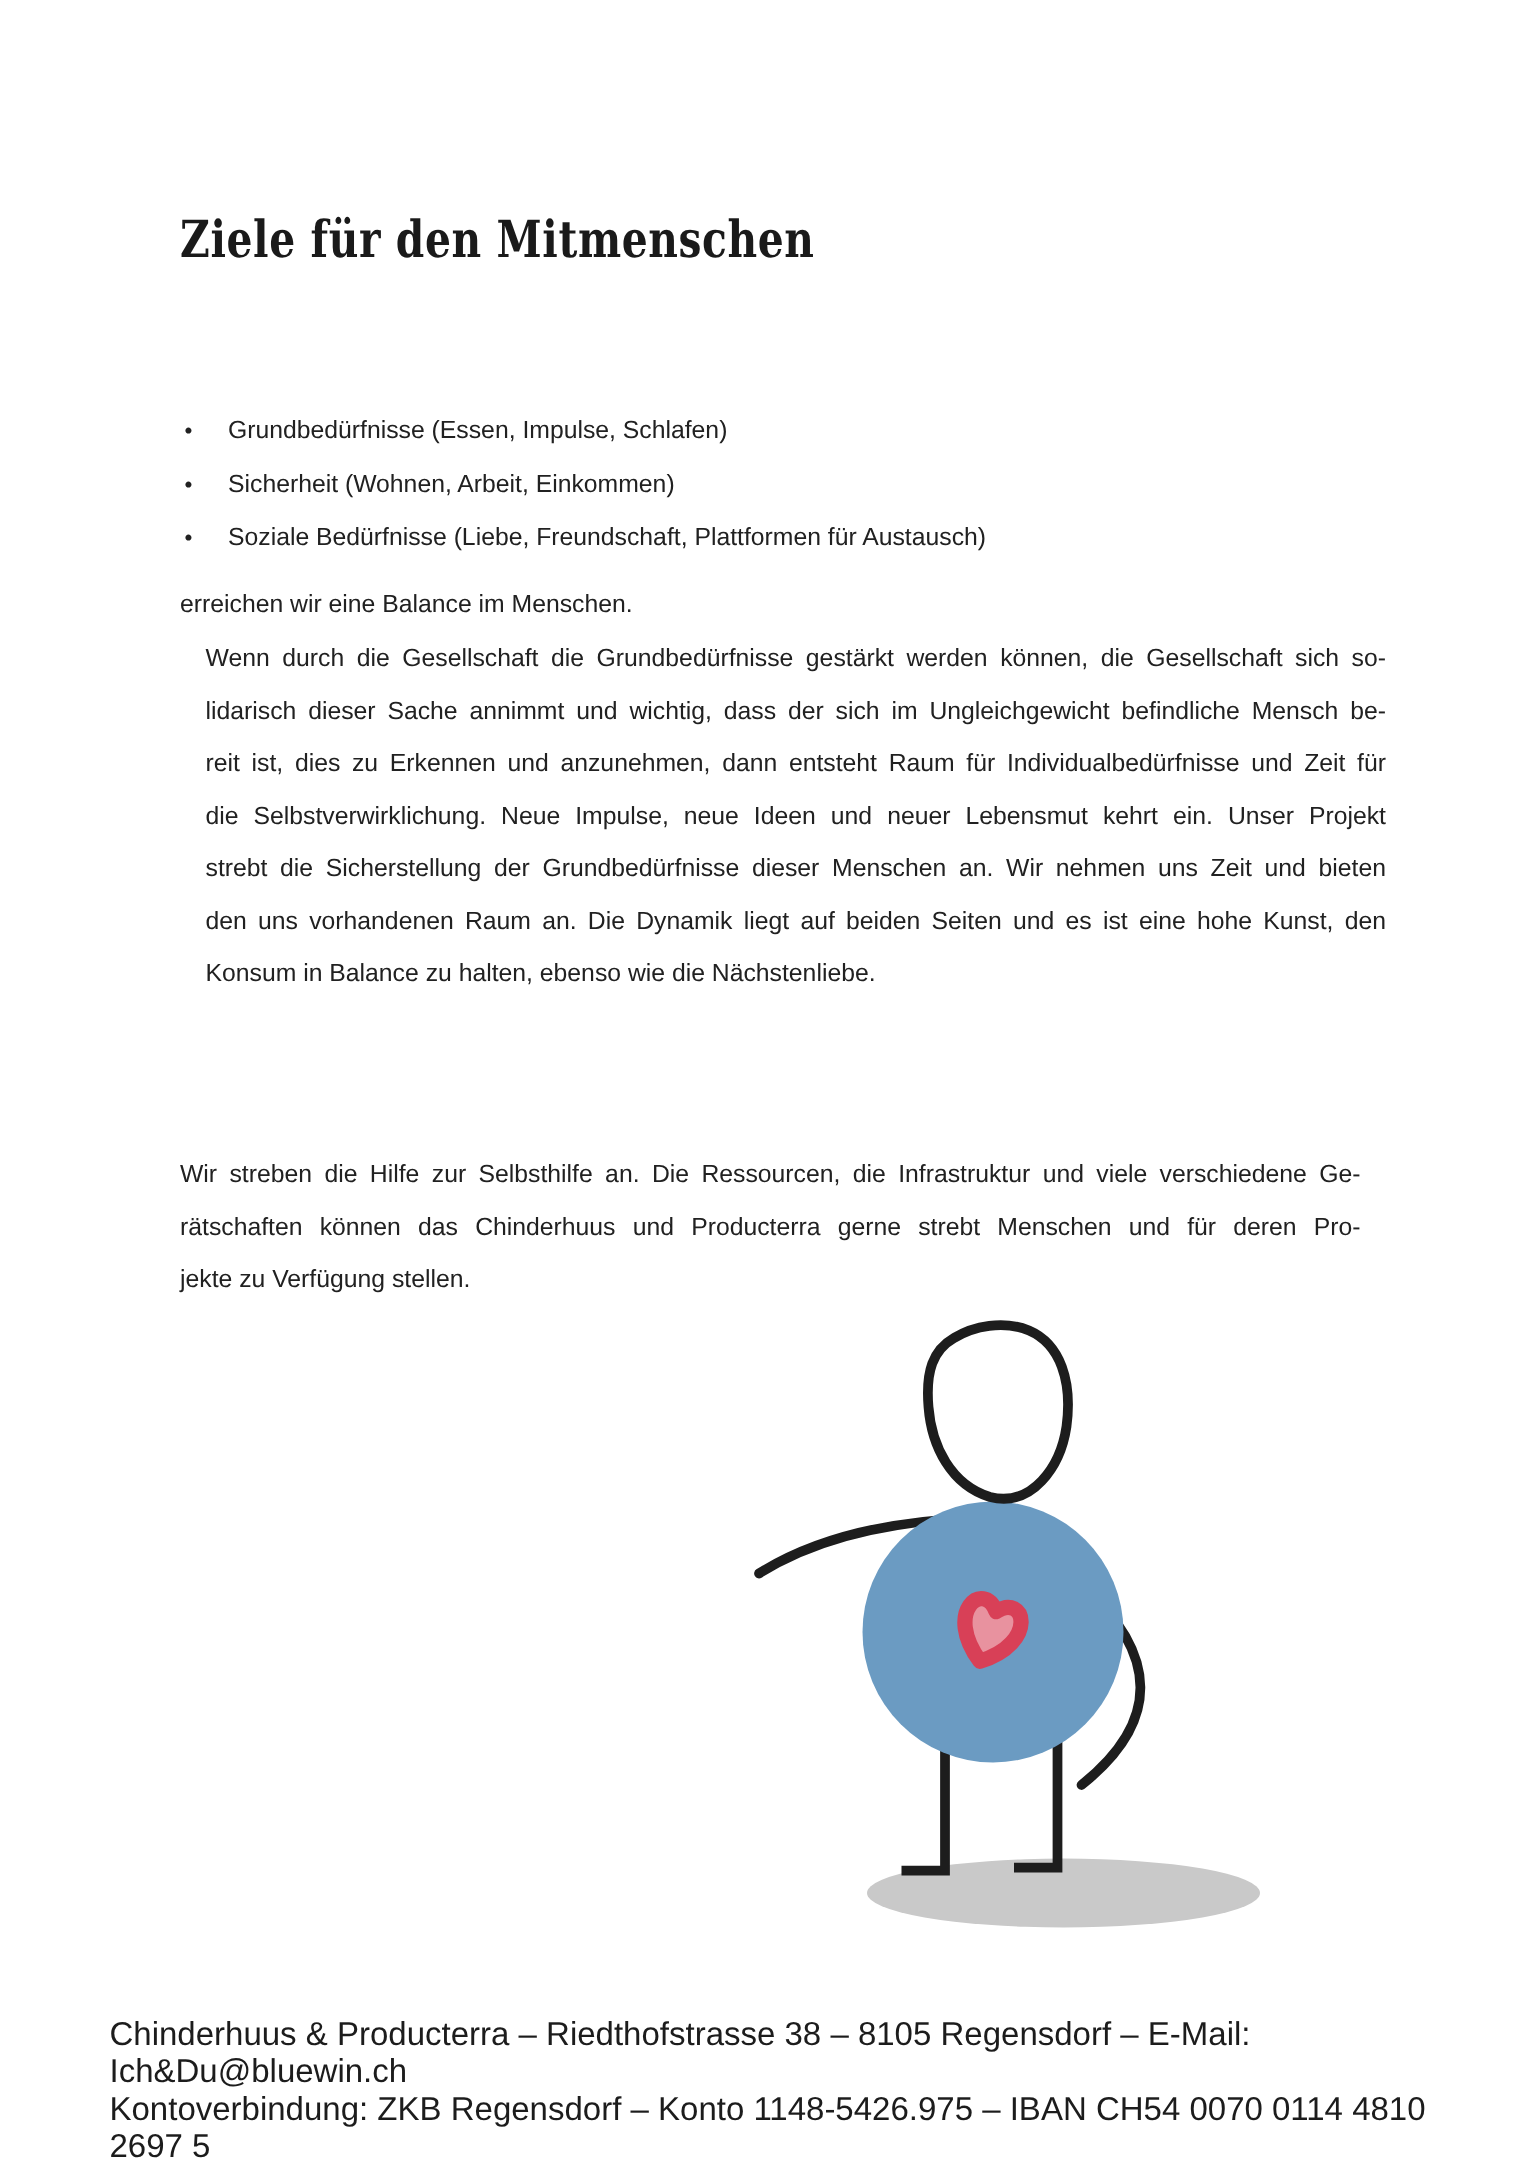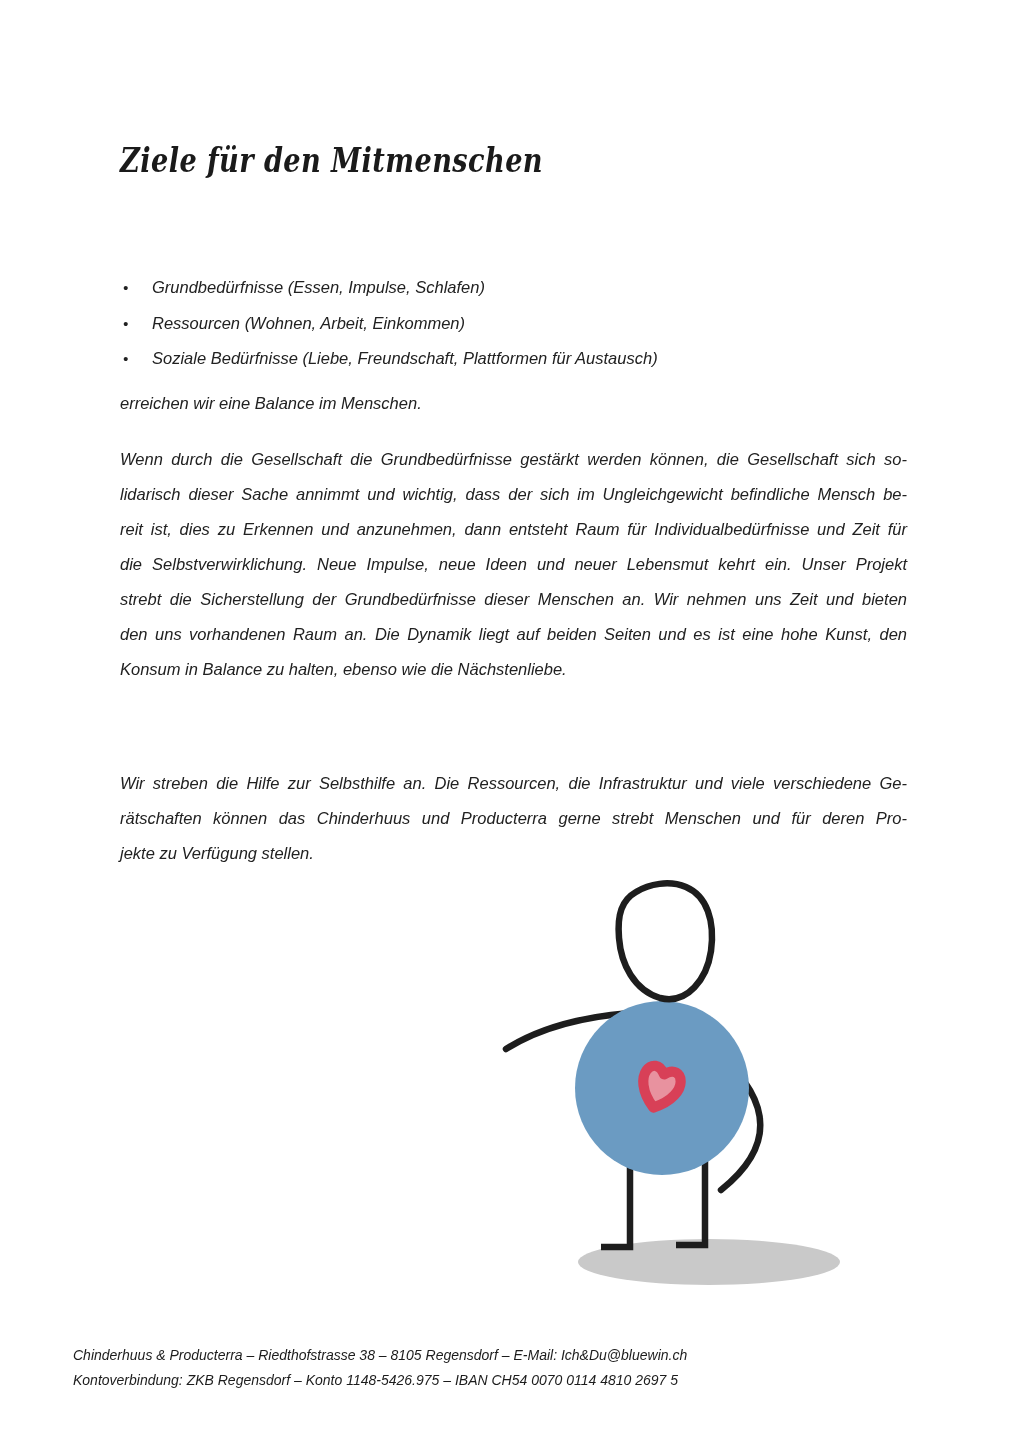--- a/index.html
+++ b/index.html
@@ -4,21 +4,20 @@
 <style>
   html, body { margin: 0; padding: 0; background: #ffffff; }
   .page {
     position: relative;
     width: 1024px;
     height: 1447px;
     background: #ffffff;
     overflow: hidden;
     font-family: "Liberation Sans", sans-serif;
     color: #212121;
-    font-style: italic;
   }
   .abs { position: absolute; }
   .doc-title {
     left: 120px; top: 119px;
     font-family: "DejaVu Serif", serif;
     font-weight: 700;
     font-size: 34px;
     line-height: 1.1;
     color: #1a1a1a;
     transform: scaleX(0.8);
@@ -27,46 +26,46 @@
     letter-spacing: 0.5px;
   }
   .bodytext { font-size: 16.5px; color: #212121; }
   .intro { left: 120px; top: 225px; width: 790px; }
   .bullets { left: 120px; top: 276px; width: 790px; }
   .bullet-item { display: flex; align-items: flex-start; height: 35.6px; }
   .bullet-dot { width: 32px; padding-left: 3px; box-sizing: border-box; font-size: 15px; line-height: 24px; }
   .bullet-text { flex: 1; line-height: 22px; }
   .balance { left: 120px; top: 394px; width: 790px; }
   .para { left: 120px; top: 0; width: 787px; line-height: 35px; }
-  .para1 { top: 442px; }
+  .para1 { top: 422px; margin-left: 17px; }
   .para2 { top: 766px; }
   .jline { text-align: justify; text-align-last: justify; }
   .jline.last { text-align: right; text-align-last: left; }
   .figure-layer { left: 0; top: 0; width: 1024px; height: 1447px; pointer-events: none; }
   .footer {
     left: 73px; top: 1343px; width: 900px;
-    font-size: 14px; line-height: 25px; color: #1c1c1c;
+    font-size: 22px; line-height: 25px; color: #1c1c1c;
   }
 </style>
 </head>
 <body>
 
 <div class="page">
 
   <h1 class="abs doc-title">Ziele für den Mitmenschen</h1>
 
 
   <div class="abs bodytext bullets">
     <div class="bullet-item">
       <span class="bullet-dot">•</span>
       <span class="bullet-text">Grundbedürfnisse (Essen, Impulse, Schlafen)</span>
     </div>
     <div class="bullet-item">
       <span class="bullet-dot">•</span>
-      <span class="bullet-text">Ressourcen (Wohnen, Arbeit, Einkommen)</span>
+      <span class="bullet-text">Sicherheit (Wohnen, Arbeit, Einkommen)</span>
     </div>
     <div class="bullet-item">
       <span class="bullet-dot">•</span>
       <span class="bullet-text">Soziale Bedürfnisse (Liebe, Freundschaft, Plattformen für Austausch)</span>
     </div>
   </div>
 
   <div class="abs bodytext balance">erreichen wir eine Balance im Menschen.</div>
 
   <div class="abs bodytext para para1">

